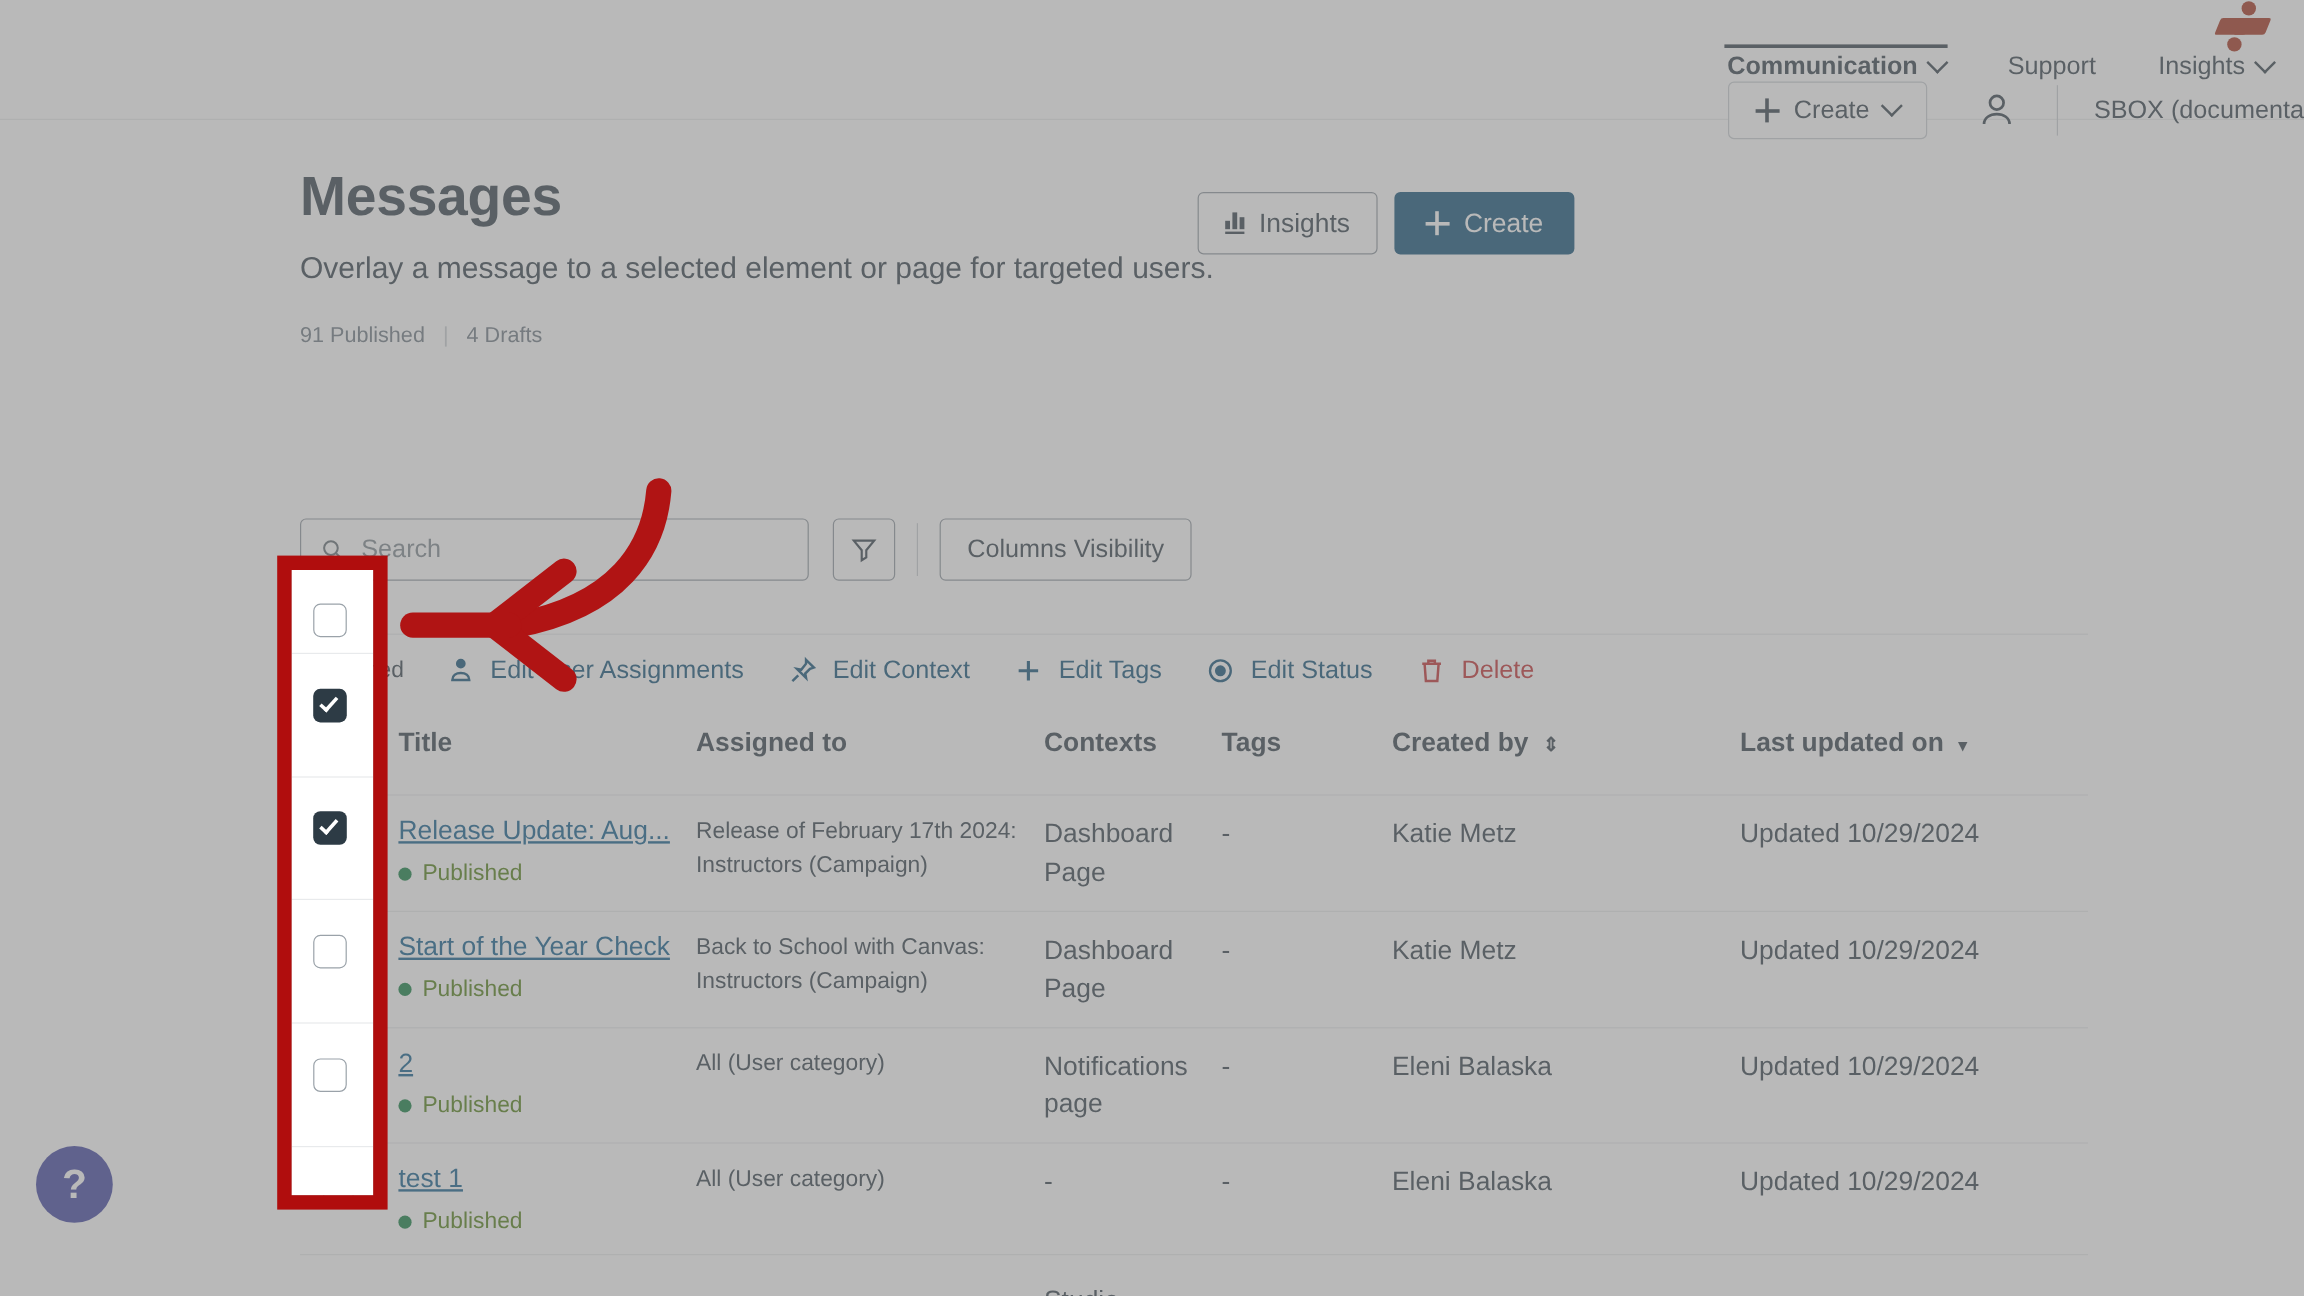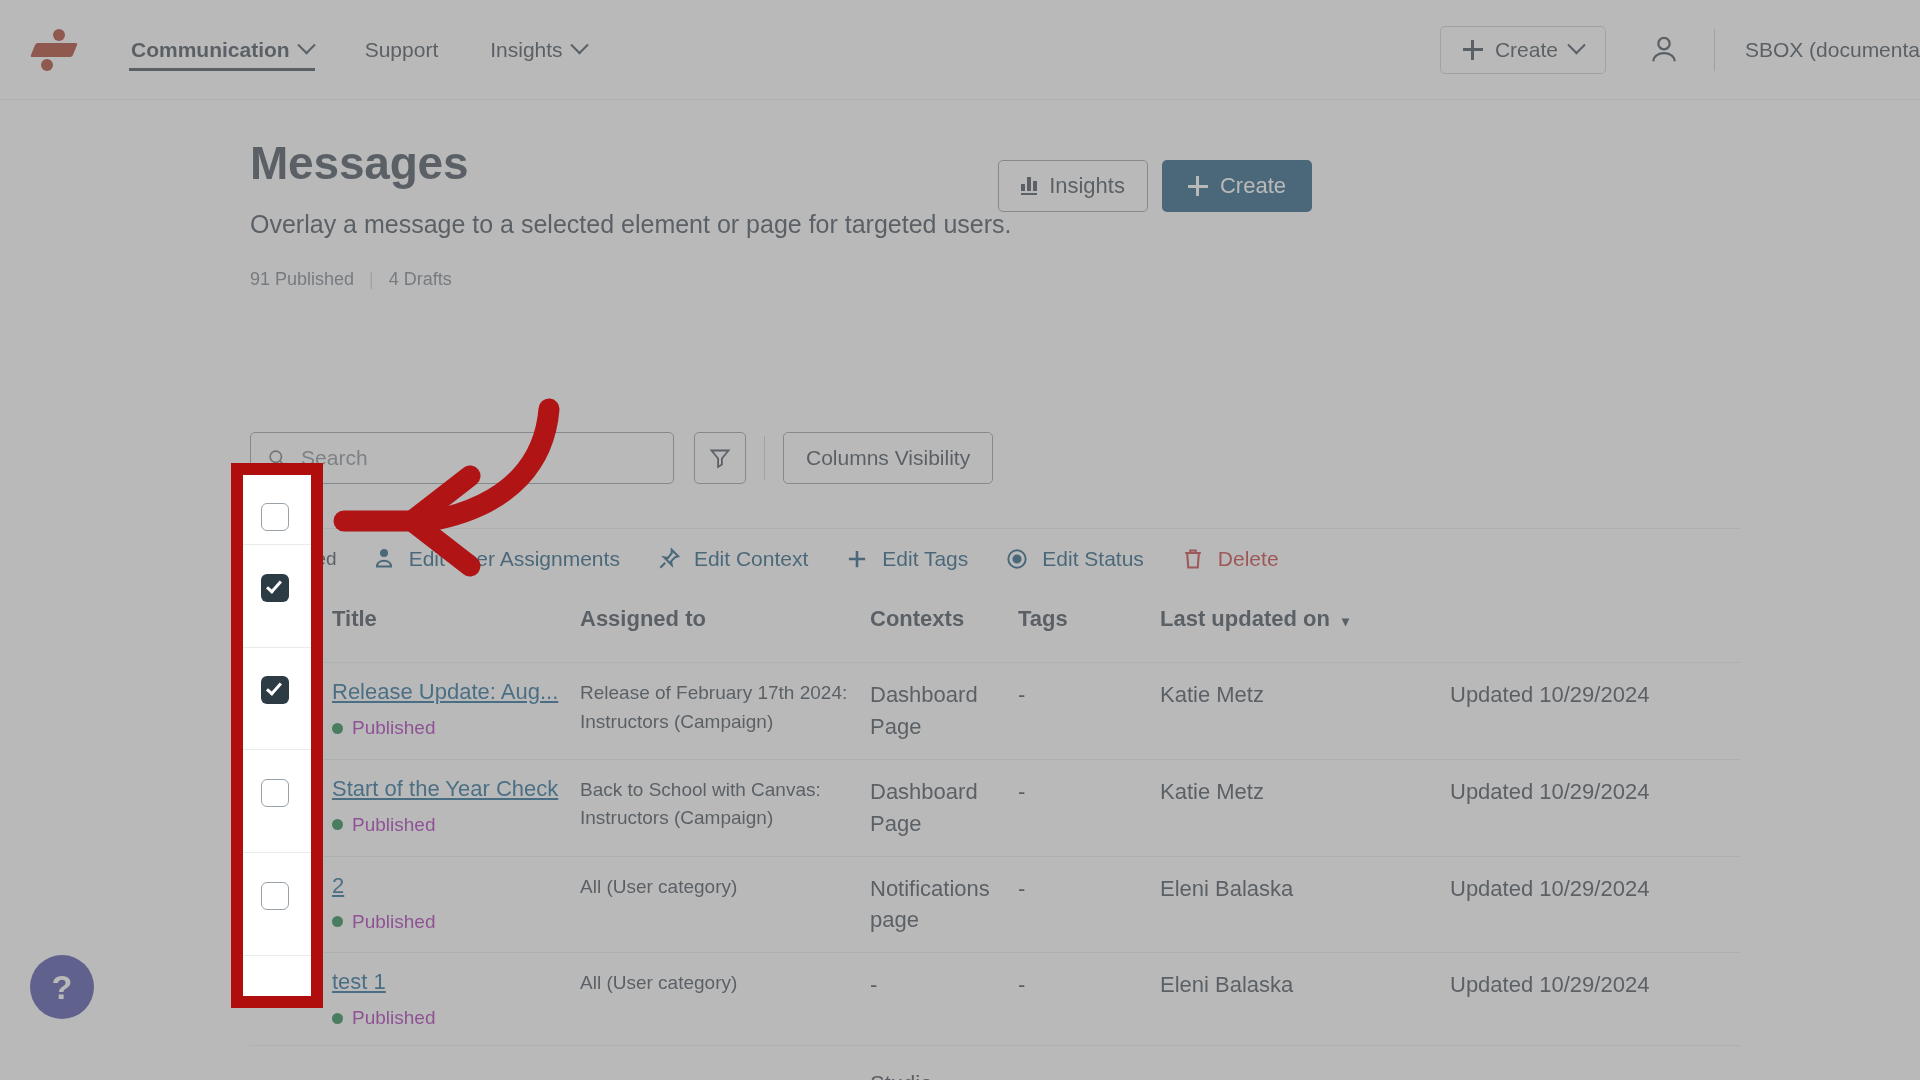--- a/index.html
+++ b/index.html
@@ -34,21 +34,21 @@
     border: 12px solid #b00d0d;
     z-index: 52;
     pointer-events: none;
   }
 
   
   .topnav {
     position: absolute; left: 0; top: 0; width: 1920px; height: 100px;
     background: #ffffff;
     border-bottom: 1px solid #e8eaec;
-    display: flex; align-items: center;
+    display: flex; align-items: flex-end; flex-direction: column;
   }
   .logo-wrap { width: 105px; display: flex; justify-content: center; align-items: center; }
   .logo { position: relative; width: 44px; height: 44px; }
   .logo i { position: absolute; background: #a32b14; display: block; }
   .logo .d1 { width: 12px; height: 12px; border-radius: 50%; left: 22px; top: 1px; }
   .logo .d2 { width: 12px; height: 12px; border-radius: 50%; left: 10px; top: 31px; }
   .logo .b1 { width: 26px; height: 14px; left: 2px; top: 15px; transform: skewX(-22deg); border-radius: 2px;}
   .logo .b2 { width: 26px; height: 14px; left: 18px; top: 15px; transform: skewX(-22deg); border-radius: 2px;}
 
   .nav-items { display: flex; align-items: center; gap: 0px; height: 100%; }
@@ -161,21 +161,21 @@
     width: 28px; height: 28px; border-radius: 6px; border: 1.6px solid #9aa2a9;
     background: #fff; display:inline-block; position: relative; cursor:pointer;
   }
   .cb.on { background: #2d3b45; border-color: #2d3b45; }
   .cb.on::after {
     content:""; position:absolute; left: 9px; top: 4px; width: 8px; height: 15px;
     border-right: 3px solid #fff; border-bottom: 3px solid #fff; transform: rotate(42deg);
   }
 
   .row-title { font-size: 22px; color: #0b5a8a; text-decoration: underline; cursor: pointer; display:inline-block; }
-  .row-status { margin-top: 12px; font-size: 19px; color: #a21caf; display:flex; align-items:center; gap: 9px; }
+  .row-status { margin-top: 12px; font-size: 19px; color: #4d7c0f; display:flex; align-items:center; gap: 9px; }
   .dot { width: 11px; height: 11px; border-radius:50%; background:#0b7a3b; display:inline-block; }
   .cell-txt { font-size: 19px; color:#2d3b45; line-height: 1.5; }
   .cell-big { font-size: 22px; color:#2d3b45; line-height: 1.45; }
 
   
   .help-fab {
     position:absolute; left: 30px; top: 955px; width: 64px; height: 64px;
     border-radius: 50%; background: #3b3f9e; display:flex; align-items:center; justify-content:center;
     cursor:pointer; z-index: 40;
   }
@@ -329,20 +329,24 @@
         </div>
         <div class="c-assigned">
           <span>Assigned to</span>
         </div>
         <div class="c-ctx">
           <span>Contexts</span>
         </div>
         <div class="c-tags">
           <span>Tags</span>
         </div>
+        <div class="c-creator">
+          <span>Created by</span>
+          <span class="sort-ud">⇕</span>
+        </div>
         <div class="c-updated">
           <span>Last updated on</span>
           <span class="sort-dn">▾</span>
         </div>
       </div>
 
       <div class="tbl-row">
         <div class="c-check">
           <span class="cb on"></span>
         </div>

